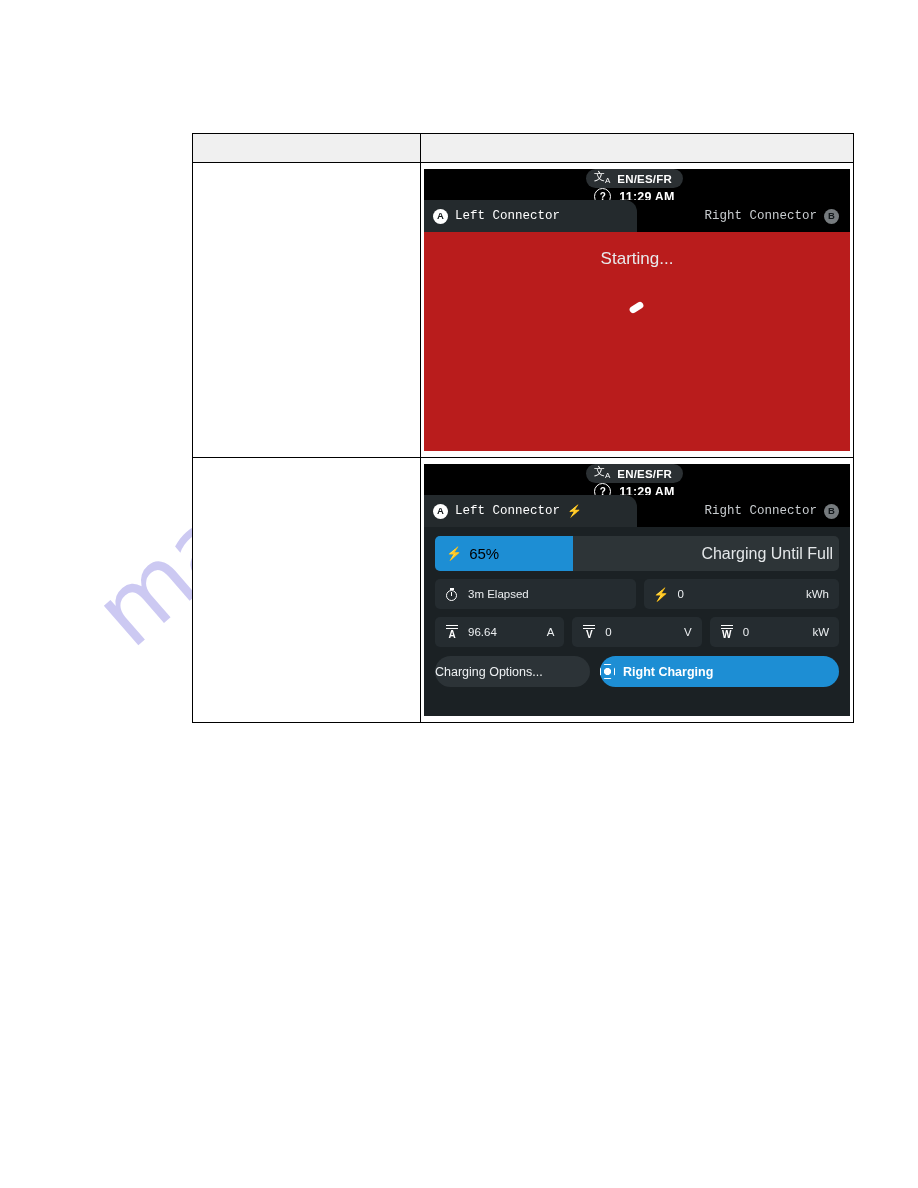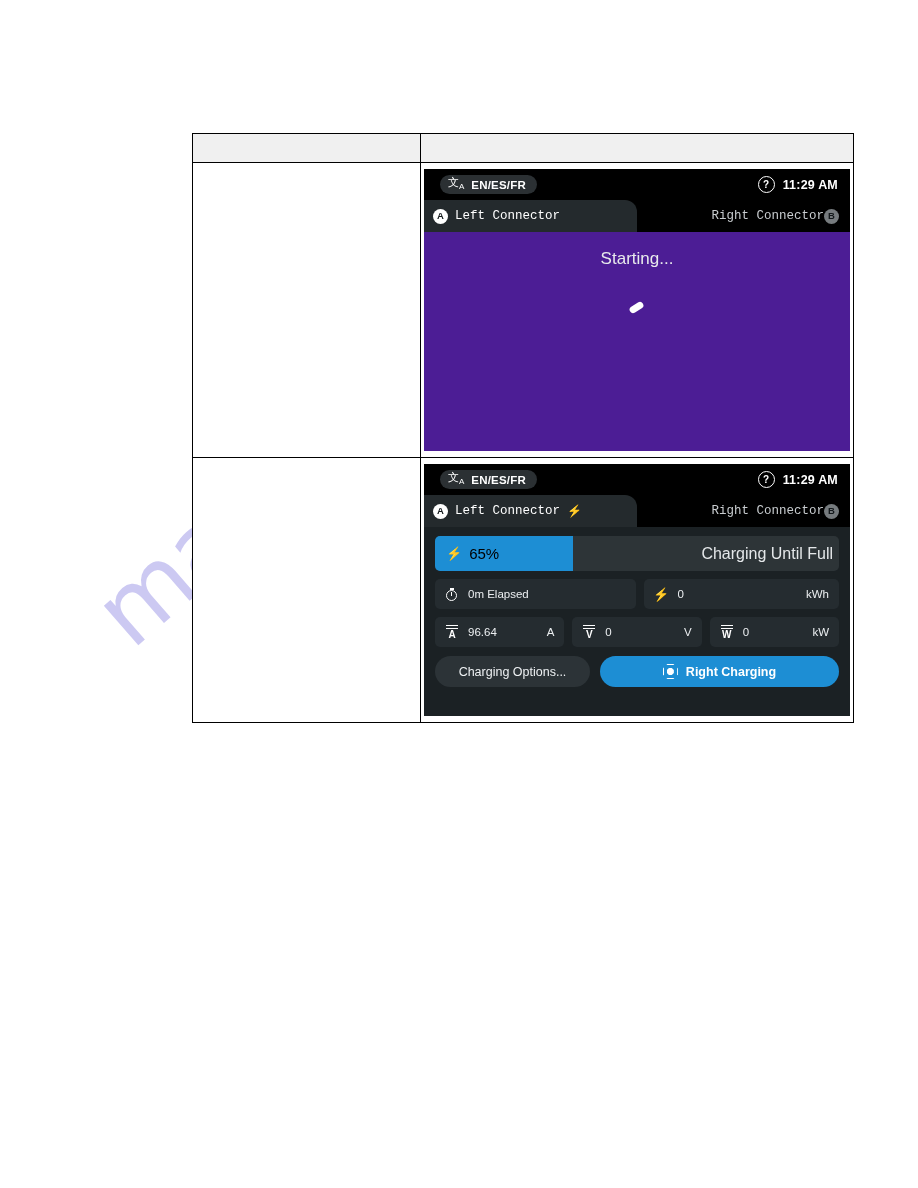--- a/index.html
+++ b/index.html
@@ -83,22 +83,23 @@
   .device.screen-1 { height: 282px; }
   .device.screen-2 { height: 252px; }
 
   
   .statusbar {
     height: 31px;
     background: #000000;
     display: flex;
     align-items: center;
     justify-content: space-between;
-    padding: 0 12px 0 16px;
-    box-sizing: border-box;
+    padding: 0 12px 0 7px;
+    box-sizing: border-box;
+    flex-direction: column;
   }
   .lang-pill {
     display: flex;
     align-items: center;
     gap: 7px;
     background: #2b3033;
     border-radius: 11px;
     padding: 3px 11px 3px 8px;
     height: 19px;
     box-sizing: border-box;
@@ -157,20 +158,21 @@
   .tab.active {
     background: #242a2d;
     border-top-right-radius: 12px;
     padding-left: 9px;
     gap: 7px;
   }
   .tab.inactive {
     background: #000000;
     justify-content: flex-end;
     padding-right: 11px;
+    gap: 7px;
   }
   .badge {
     width: 15px;
     height: 15px;
     border-radius: 50%;
     display: flex;
     align-items: center;
     justify-content: center;
     font-size: 9.5px;
     font-weight: bold;
@@ -186,21 +188,21 @@
   }
   .tab.inactive .tab-label { color: #c9cdd0; }
   .bolt-small {
     color: #ffffff;
     font-size: 12px;
     line-height: 1;
   }
 
   
   .body-dark {
-    background: #4c1d95;
+    background: #b91c1c;
     height: 219px;
     position: relative;
   }
   .starting-title {
     position: absolute;
     left: 0;
     right: 0;
     top: 17px;
     text-align: center;
     font-size: 17px;
@@ -355,21 +357,20 @@
   .button-row {
     display: flex;
     gap: 10px;
     margin-top: 1px;
   }
   .btn {
     height: 31px;
     border-radius: 16px;
     display: flex;
     align-items: center;
-    justify-content: center;
     font-size: 12.5px;
     box-sizing: border-box;
     gap: 8px;
   }
   .btn.secondary {
     flex: 0 0 155px;
     background: #2c3337;
     color: #eef1f3;
   }
   .btn.primary {
@@ -493,21 +494,21 @@
 
             <div class="tile-row">
               <div class="tile elapsed">
                 <span class="ticon">
                   <span class="stopwatch">
                       <span class="stem"></span>
                       <span class="face"></span>
                       <span class="hand"></span>
                     </span>
                 </span>
-                <span class="tval">0m Elapsed</span>
+                <span class="tval">3m Elapsed</span>
                 <span class="tunit"></span>
               </div>
               <div class="tile energy">
                 <span class="ticon">
                     <span class="bolt-icon">⚡</span>
                   </span>
                 <span class="tval">0</span>
                 <span class="tunit">kWh</span>
               </div>
             </div>

